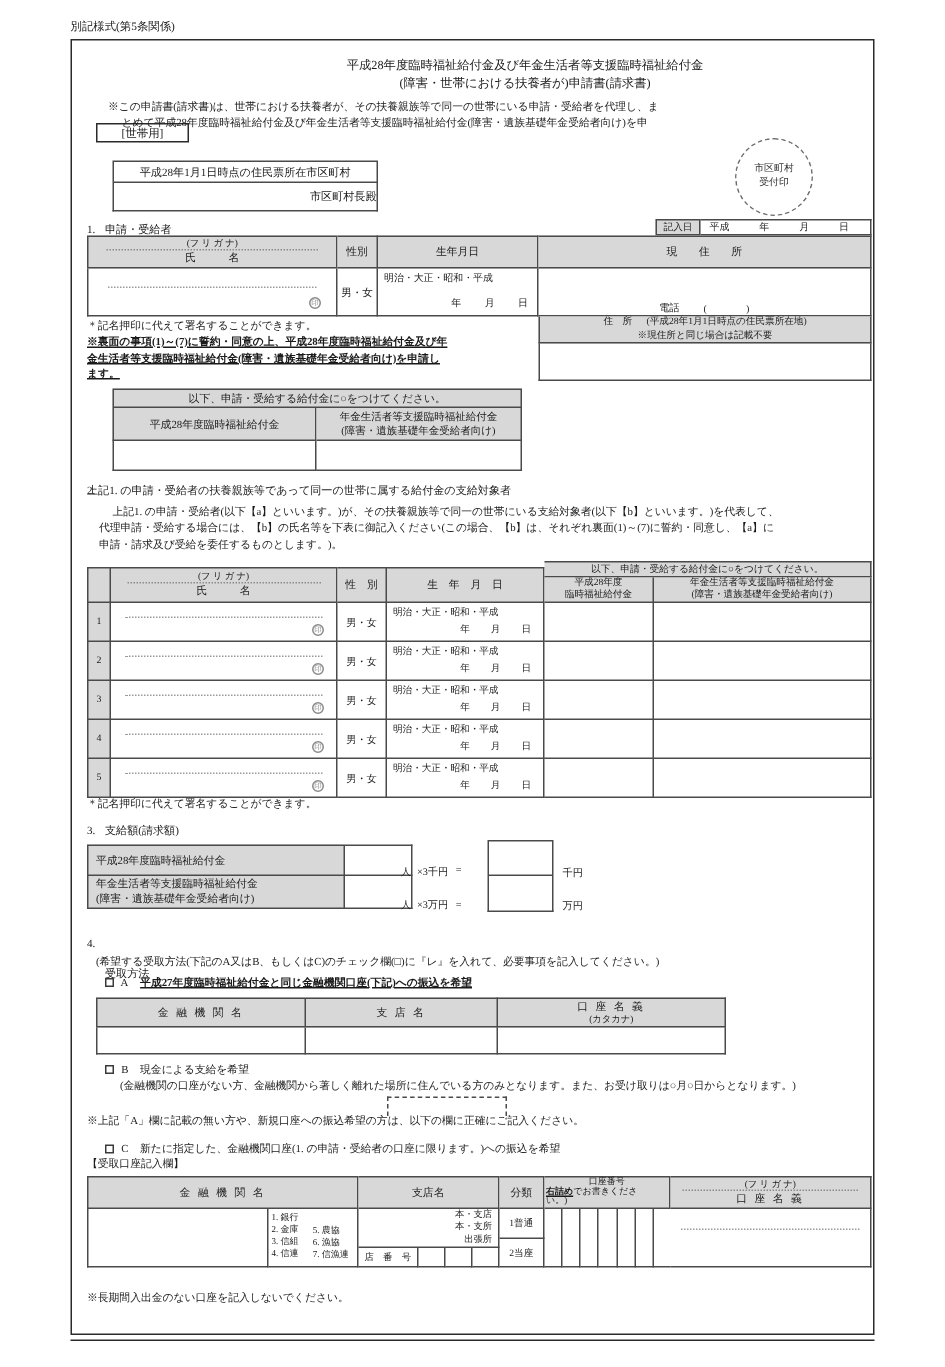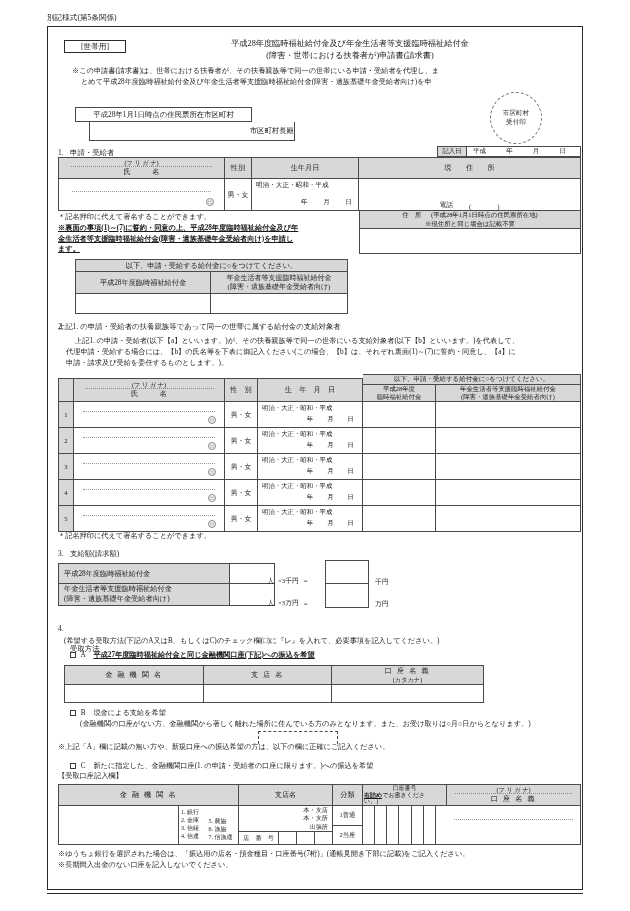--- a/index.html
+++ b/index.html
@@ -38,21 +38,21 @@
 
   
   .stamp{
     position:absolute;border:1px dashed #6d6d6d;border-radius:50%;
     display:flex;flex-direction:column;align-items:center;justify-content:center;
     font-size:6.6px;line-height:1.35;color:#303030;
   }
 
   
   .setai{position:absolute;border:1px solid #2b2b2b;box-sizing:border-box;
-         display:flex;align-items:center;justify-content:center;font-size:7.6px;}
+         display:flex;align-items:center;justify-content:center;font-size:7.6px;margin-top:42px;}
 
   .title{position:absolute;text-align:center;line-height:1.5;font-size:8.2px;}
 
   .chkbox{display:inline-block;width:6px;height:6px;border:1px solid #3a3a3a;
           vertical-align:middle;margin-right:3px;box-sizing:border-box;background:#fff;}
 
   .inkan{
     display:inline-block;width:8px;height:8px;border:1px solid #8a8a8a;border-radius:50%;
     font-size:5px;line-height:7px;text-align:center;color:#8a8a8a;box-sizing:border-box;
   }
@@ -81,21 +81,21 @@
   </div>
 
   <div class="stamp" style="left:490px;top:92px;width:50px;height:50px;">
     <span>市区町村</span>
     <span>受付印</span>
   </div>
 
   <div class="abs bx" style="left:75px;top:107px;width:177px;height:15px;">
     <div class="ctr" style="width:100%;height:100%;font-size:7.4px;">平成28年1月1日時点の住民票所在市区町村</div>
   </div>
-  <div class="abs bx" style="left:89px;top:122px;width:206px;height:19px;border-top:none;">
+  <div class="abs bx" style="left:75px;top:122px;width:177px;height:19px;border-top:none;">
     <div class="rgt" style="width:100%;height:100%;padding-right:6px;font-size:7.4px;">市区町村長殿</div>
   </div>
 
   <div class="sechead" style="left:58px;top:148px;">1.</div>
   <div class="sechead" style="left:70px;top:148px;">申請・受給者</div>
 
   <div class="abs bx gray" style="left:437px;top:146px;width:30px;height:11px;">
     <div class="ctr" style="width:100%;height:100%;font-size:6.4px;">記入日</div>
   </div>
   <div class="abs bx" style="left:467px;top:146px;width:114px;height:11px;border-left:none;">
@@ -479,17 +479,16 @@
       <div style="flex: 1 1 0%; border-right: 1px solid rgb(74, 74, 74); border-bottom: 1px solid rgb(74, 74, 74); box-sizing: border-box;"></div>
       <div style="flex: 1 1 0%; border-right: none; border-bottom: 1px solid rgb(74, 74, 74); box-sizing: border-box;"></div>
     </div>
 
   <div class="abs bx" style="left:447px;top:806px;width:134px;height:39px;border-top:none;border-left:none;">
     <div style="width:100%;height:100%;position:relative;">
       <div style="position:absolute;left:5%;top:13px;width:90%;border-top:1px dotted #9a9a9a;"></div>
     </div>
   </div>
 
-  <div class="para" style="left:58px;top:849px;">※ゆうちょ銀行を選択された場合は、「振込用の店名・預金種目・口座番号(7桁)」(通帳見開き下部に記載)をご記入ください。</div>
   <div class="para" style="left:58px;top:860px;">※長期間入出金のない口座を記入しないでください。</div>
 
   <div class="bottomrule"></div>
 </div>
 
 </body></html>

